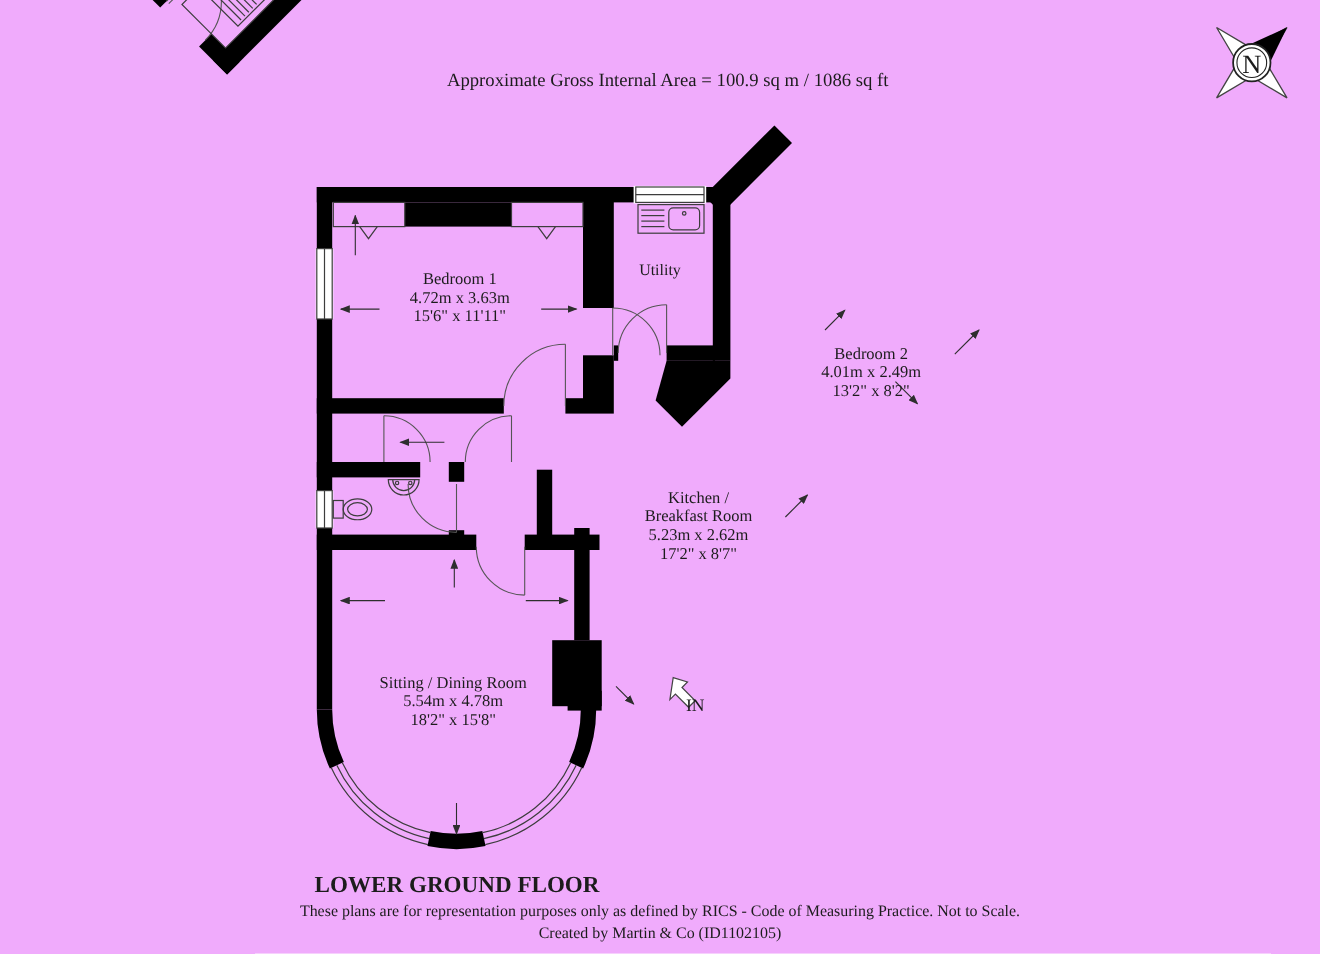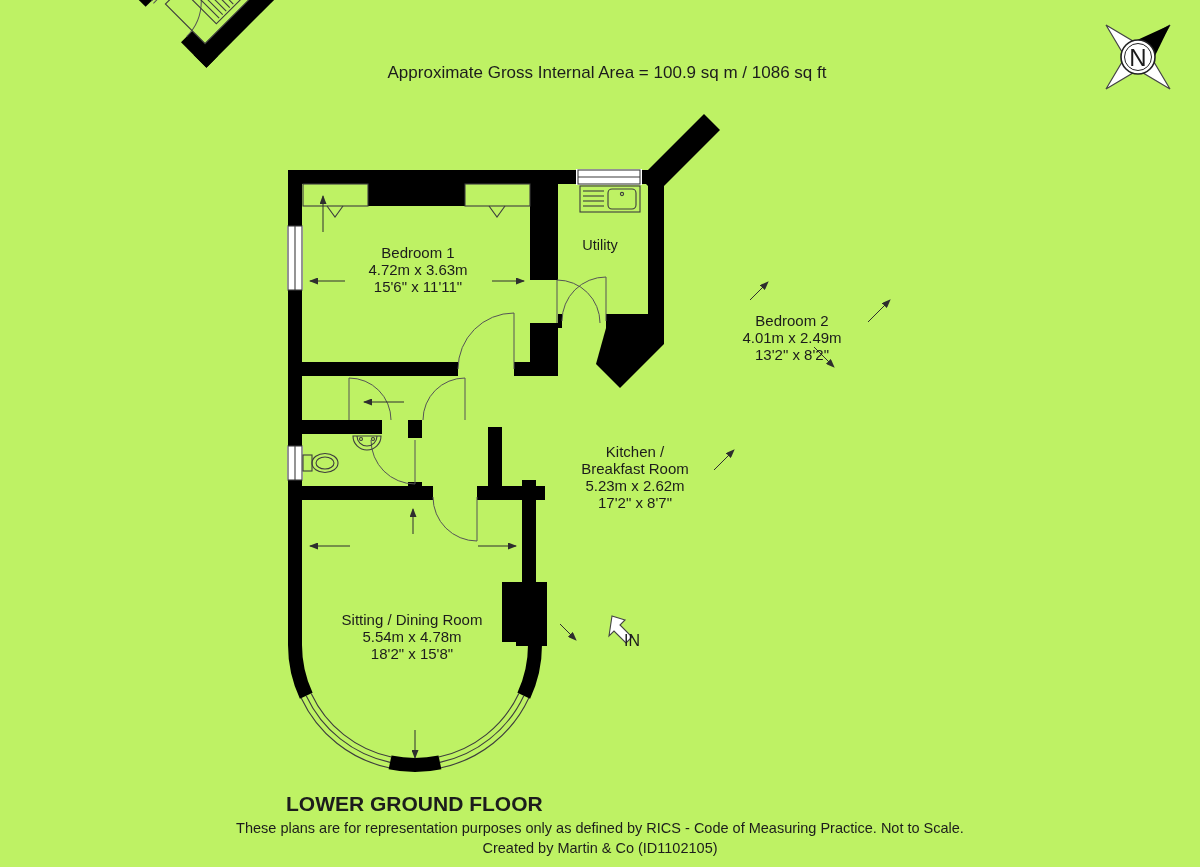--- a/index.html
+++ b/index.html
@@ -1,17 +1,17 @@
 <!DOCTYPE html>
 <html><head>
 <meta charset="utf-8">
 <style>
   html,body{margin:0;padding:0;background:#ffffff;}
   body{font-family:"Liberation Sans",sans-serif;}
-  .page{position:relative;width:1200px;height:867px;background:#bef264;overflow:hidden;}
+  .page{position:relative;width:1200px;height:867px;background:#f0abfc;overflow:hidden;font-family:Liberation Serif, serif;}
   svg text{fill:#1c1c1c;}
   .room-label{font-size:15px;}
   .utility-label{font-size:14.5px;}
   .in-label{font-size:16px;}
   .title-text{font-size:17px;}
   .floor-label{font-size:21px;font-weight:bold;}
   .footer-text{font-size:14.5px;}
   .compass-letter{font-size:24px;}
   .wall{fill:#000;stroke:none;}
   .thin{fill:none;stroke:#3d3d3d;stroke-width:1.1;}

